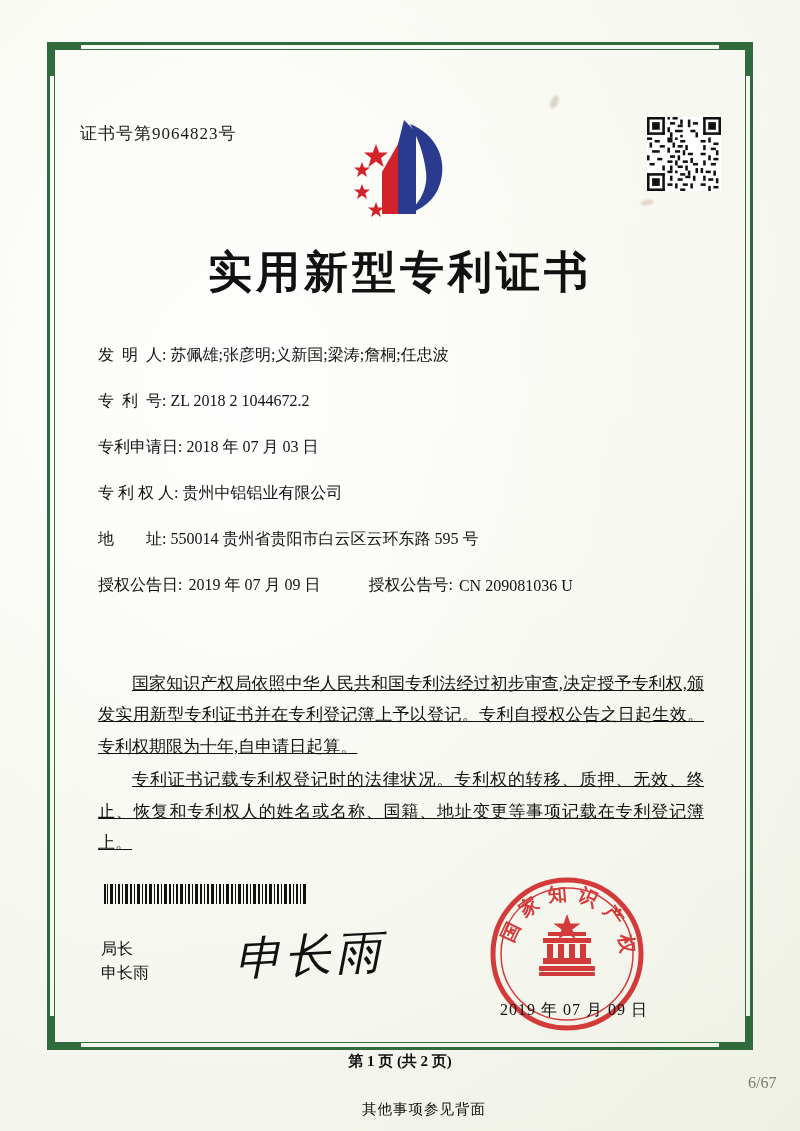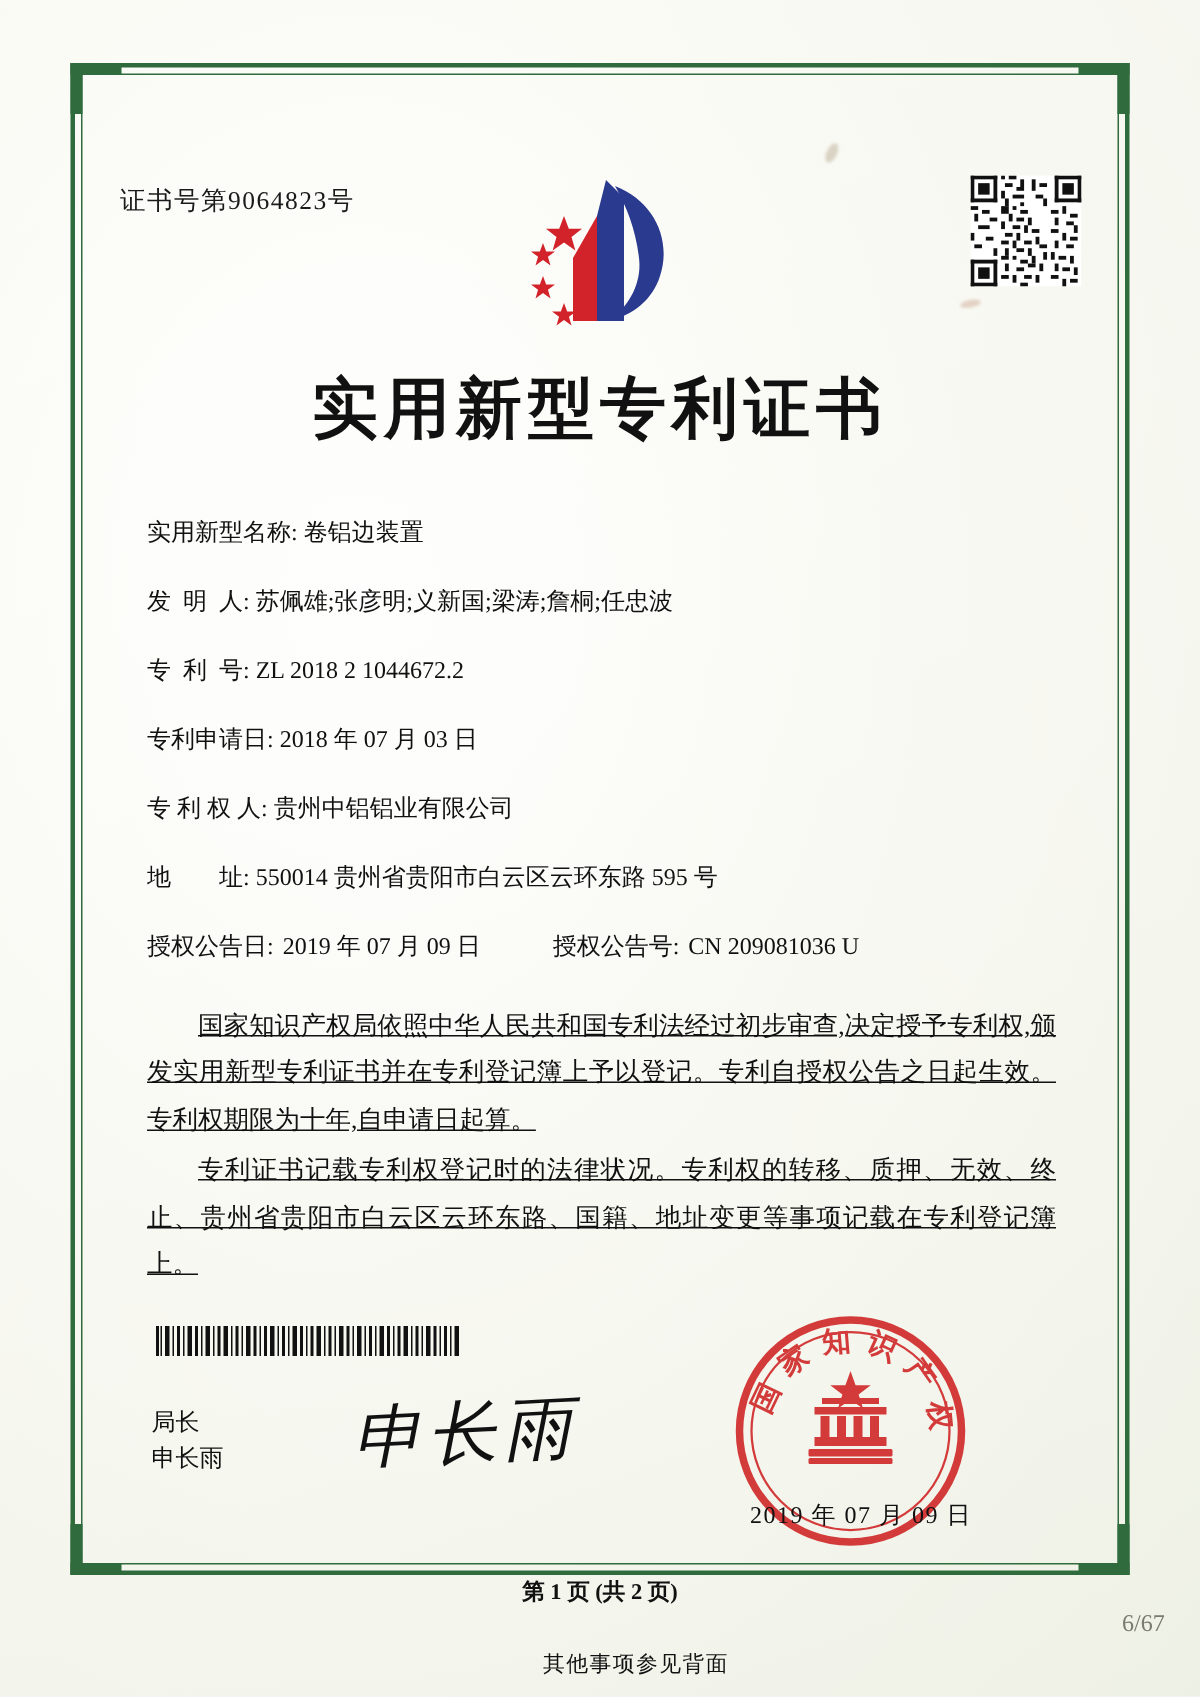--- a/index.html
+++ b/index.html
@@ -360,24 +360,20 @@
       <polygon points="22,52 24.1,57.6 30,57.6 25.3,61.2 27,67 22,63.4 17,67 18.7,61.2 14,57.6 19.9,57.6"></polygon>
       <polygon points="22,74 24.1,79.6 30,79.6 25.3,83.2 27,89 22,85.4 17,89 18.7,83.2 14,79.6 19.9,79.6"></polygon>
       <polygon points="36,92 38.1,97.6 44,97.6 39.3,101.2 41,107 36,103.4 31,107 32.7,101.2 28,97.6 33.9,97.6"></polygon>
     </g>
   </svg>
 
   <div class="title">实用新型专利证书</div>
 
   <div class="fields">
     <div class="field-row">
-      <span class="field-label">实用新型名称:</span>
-      <span class="field-value">卷铝边装置</span>
-    </div>
-    <div class="field-row">
       <span class="field-label">发  明  人:</span>
       <span class="field-value">苏佩雄;张彦明;义新国;梁涛;詹桐;任忠波</span>
     </div>
     <div class="field-row">
       <span class="field-label">专  利  号:</span>
       <span class="field-value">ZL 2018 2 1044672.2</span>
     </div>
     <div class="field-row">
       <span class="field-label">专利申请日:</span>
       <span class="field-value">2018 年 07 月 03 日</span>
@@ -393,21 +389,21 @@
     <div class="field-row row-inline">
       <span class="field-label">授权公告日:</span>
       <span class="field-subvalue">2019 年 07 月 09 日</span>
       <span class="field-sublabel">授权公告号:</span>
       <span class="field-subvalue">CN 209081036 U</span>
     </div>
   </div>
 
   <div class="paragraphs">
     <p>国家知识产权局依照中华人民共和国专利法经过初步审查,决定授予专利权,颁发实用新型专利证书并在专利登记簿上予以登记。专利自授权公告之日起生效。专利权期限为十年,自申请日起算。</p>
-    <p>专利证书记载专利权登记时的法律状况。专利权的转移、质押、无效、终止、贵州省贵阳市白云区云环东路、国籍、地址变更等事项记载在专利登记簿上。</p>
+    <p>专利证书记载专利权登记时的法律状况。专利权的转移、质押、无效、终止、恢复和专利权人的姓名或名称、国籍、地址变更等事项记载在专利登记簿上。</p>
   </div>
 
   <svg class="barcode" viewBox="0 0 205 20" preserveAspectRatio="none">
     <rect width="205" height="20" fill="#ffffff" opacity="0"></rect>
     <g fill="#111111">
       <rect x="0" y="0" width="2" height="20"></rect>
         <rect x="3" y="0" width="1" height="20"></rect>
       <rect x="6" y="0" width="3" height="20"></rect>
         <rect x="11" y="0" width="1" height="20"></rect>
       <rect x="14" y="0" width="2" height="20"></rect>

